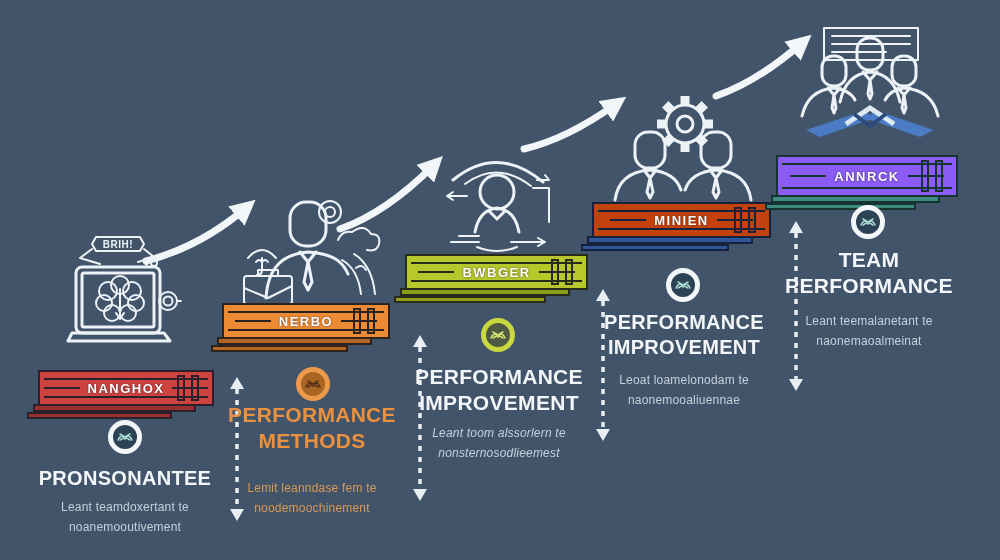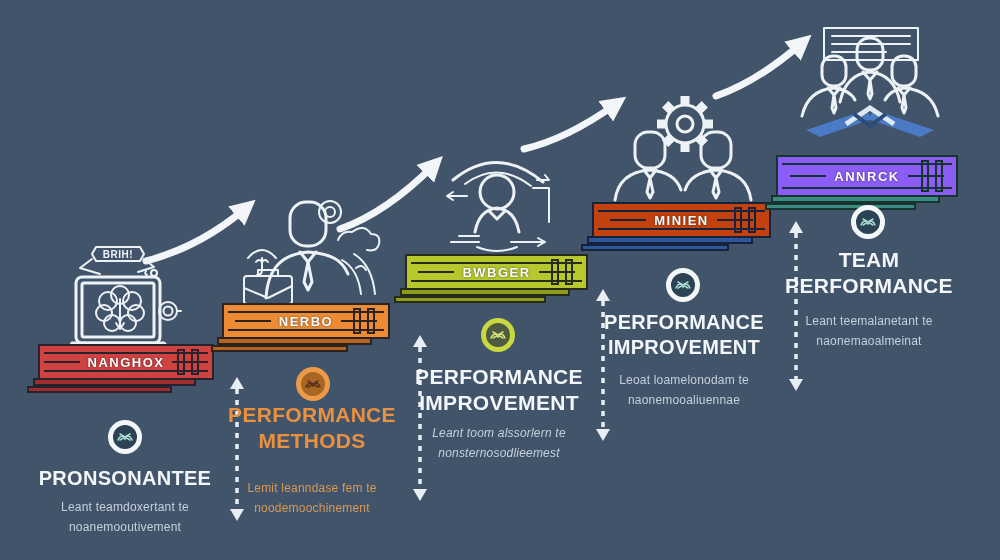--- a/index.html
+++ b/index.html
@@ -29,22 +29,22 @@
   .stripe.s1s{top:100%;left:-7px;right:16px;height:8px;}
   .stripe.s2s{top:calc(100% + 8px);left:-13px;right:40px;height:7px;}
 
   
   .badge{position:absolute;width:34px;height:34px;border-radius:50%;border:5px solid;display:flex;align-items:center;justify-content:center;}
   .title{position:absolute;text-align:center;font-weight:bold;font-size:21px;line-height:1.24;letter-spacing:.3px;}
   .caption{position:absolute;text-align:center;font-size:12px;line-height:1.7;letter-spacing:.2px;}
   .caption span{display:block;}
 
   
-  #step1 .banner{left:38px;top:344px;width:176px;height:36px;}
-  #step1 .icon{left:62px;top:243px;width:120px;height:118px;}
+  #step1 .banner{left:38px;top:370px;width:176px;height:36px;}
+  #step1 .icon{left:62px;top:233px;width:120px;height:118px;}
   #step1 .badge{left:108px;top:420px;}
   #step1 .title{left:8px;top:466px;width:234px;font-size:20px;}
   #step1 .caption{left:8px;top:497px;width:234px;}
 
   #step2 .banner{left:222px;top:303px;width:168px;height:36px;}
   #step2 .icon{left:238px;top:196px;width:150px;height:110px;}
   #step2 .badge{left:296px;top:367px;}
   #step2 .title{left:218px;top:402px;width:188px;}
   #step2 .caption{left:218px;top:471px;width:188px;}
 

